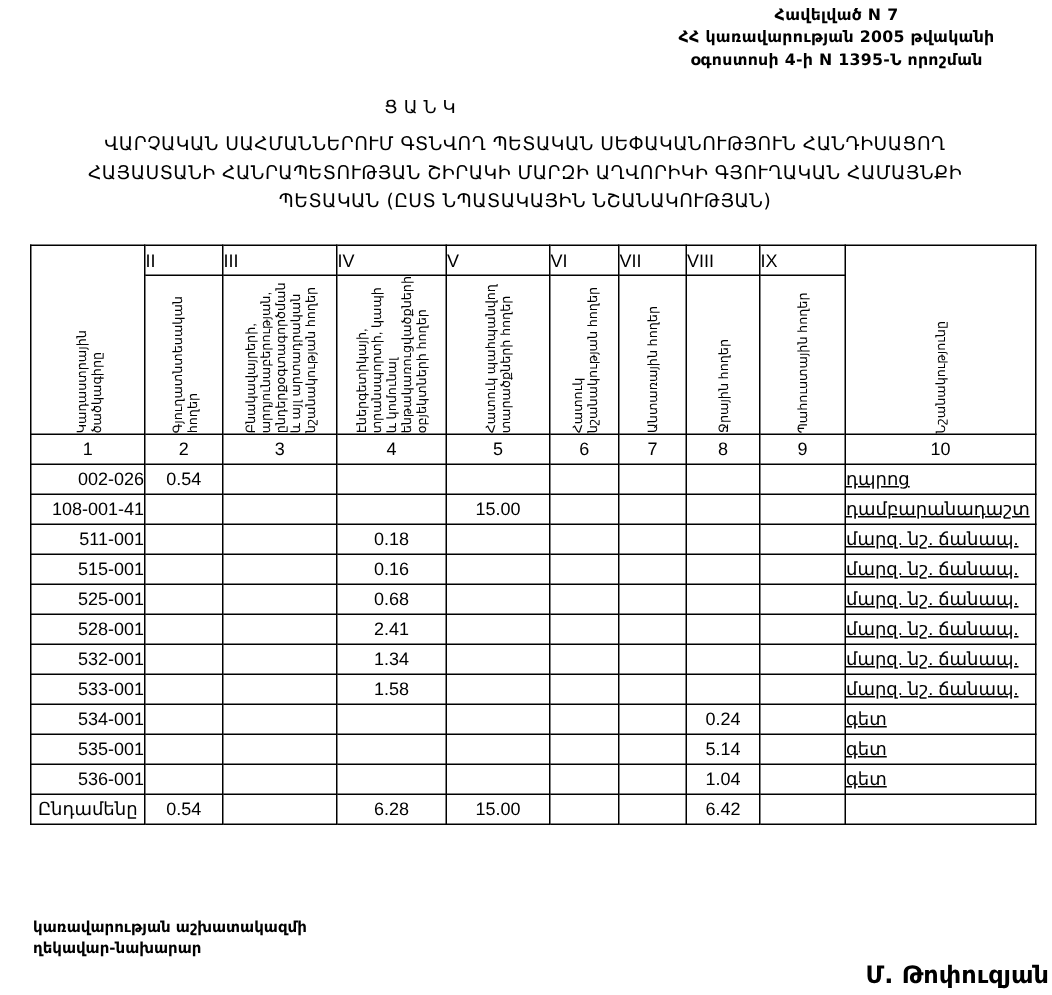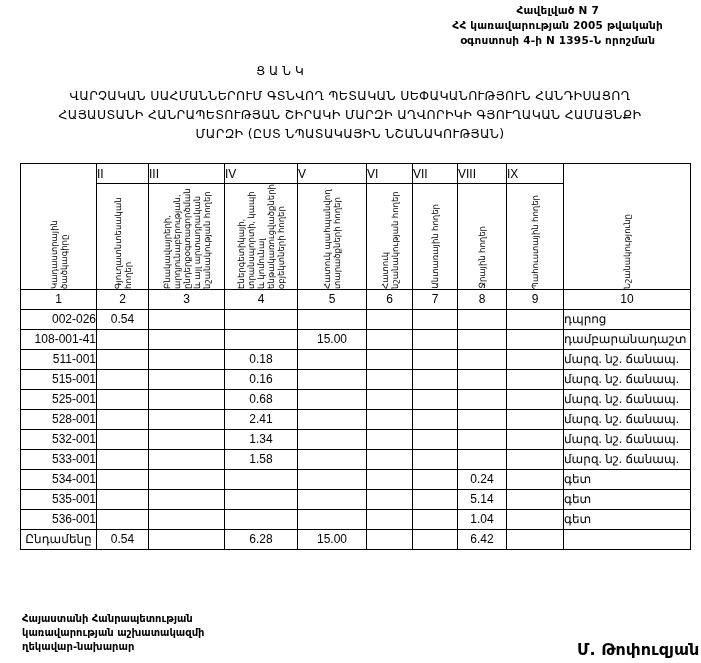--- a/index.html
+++ b/index.html
@@ -9,40 +9,40 @@
   .list-title { position:absolute; left:0; width:564px; top:64px; text-align:center; font-size:12px; letter-spacing:4px; }
   .main-title { position:absolute; left:20px; width:660px; top:86px; text-align:center; font-size:12.5px; line-height:19px; letter-spacing:0.3px; }
   table.t { position:absolute; left:20px; top:163px; border-collapse:collapse; table-layout:fixed; font-family:"Liberation Sans", sans-serif; }
   table.t td { border:1.5px solid #000; padding:0; font-size:12px; height:19px; overflow:hidden; white-space:nowrap; }
   td.roman { height:14px; text-align:left; font-size:9.5px; }
   td.rot { height:136px; vertical-align:bottom; position:relative; }
   .vtext { writing-mode:vertical-rl; transform:rotate(180deg); font-size:8.5px; line-height:10px; margin:0 auto; white-space:normal; max-height:130px; text-align:left; }
   td.num { height:20px; text-align:center; font-size:13px; }
   td.code { text-align:right; padding-left:2px; font-size:12px; }
   td.val { text-align:center; font-size:12px; }
-  td.purpose { text-align:left; padding-left:2px; font-size:11.5px; }
+  td.purpose { text-align:left; padding-left:2px; font-size:11.5px; text-decoration:underline; }
   td.total-label { text-align:center; font-size:12px; }
   .sig-left { position:absolute; left:22px; top:612px; font-size:10px; line-height:14px; font-weight:bold; }
   .sig-right { position:absolute; left:577px; top:640px; font-size:16px; font-weight:bold; }
 </style>
 </head>
 <body>
 
 <div class="annex">
   <div>Հավելված N 7</div>
   <div>ՀՀ կառավարության 2005 թվականի</div>
   <div>օգոստոսի 4-ի N 1395-Ն որոշման</div>
 </div>
 
 <div class="list-title">ՑԱՆԿ</div>
 
 <div class="main-title">
   <div>ՎԱՐՉԱԿԱՆ ՍԱՀՄԱՆՆԵՐՈՒՄ ԳՏՆՎՈՂ ՊԵՏԱԿԱՆ ՍԵՓԱԿԱՆՈՒԹՅՈՒՆ ՀԱՆԴԻՍԱՑՈՂ</div>
   <div>ՀԱՅԱՍՏԱՆԻ ՀԱՆՐԱՊԵՏՈՒԹՅԱՆ ՇԻՐԱԿԻ ՄԱՐԶԻ ԱՂՎՈՐԻԿԻ ԳՅՈՒՂԱԿԱՆ ՀԱՄԱՅՆՔԻ</div>
-  <div>ՄԱՐԶԻ (ԸՍՏ ՆՊԱՏԱԿԱՅԻՆ ՆՇԱՆԱԿՈՒԹՅԱՆ)</div>
+  <div>ՊԵՏԱԿԱՆ (ԸՍՏ ՆՊԱՏԱԿԱՅԻՆ ՆՇԱՆԱԿՈՒԹՅԱՆ)</div>
 </div>
 
 <table class="t">
   <colgroup>
     <col style="width:76px">
       <col style="width:52px">
       <col style="width:76px">
       <col style="width:73px">
     <col style="width:69px">
       <col style="width:46px">
@@ -251,17 +251,16 @@
     <td class="val"></td>
     <td class="val"></td>
     <td class="val">6.42</td>
     <td class="val"></td>
     <td class="purpose"></td>
   </tr>
 </tbody>
   </table>
 
 <div class="sig-left">
-  <div>Հայաստանի Հանրապետության</div>
   <div>կառավարության աշխատակազմի</div>
   <div>ղեկավար-նախարար</div>
 </div>
 <div class="sig-right">Մ. Թոփուզյան</div>
 
 </body></html>

